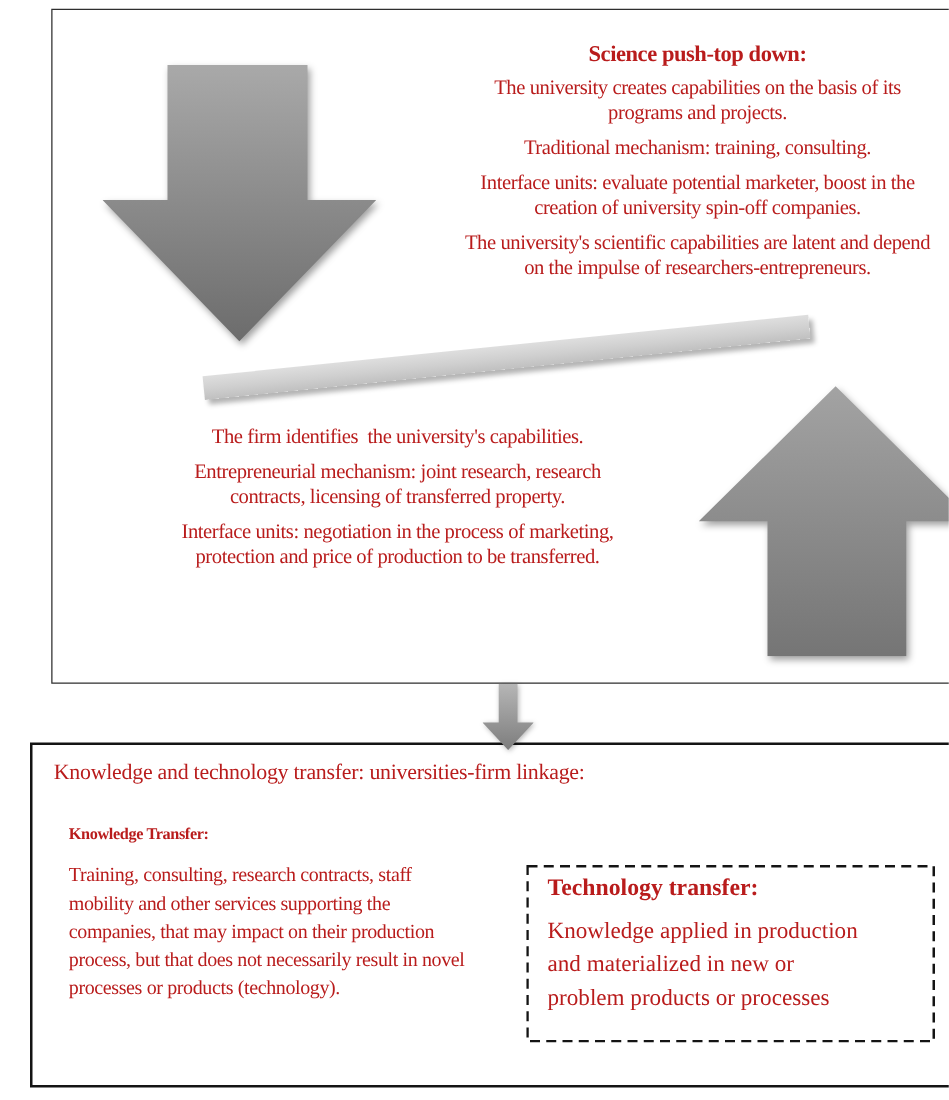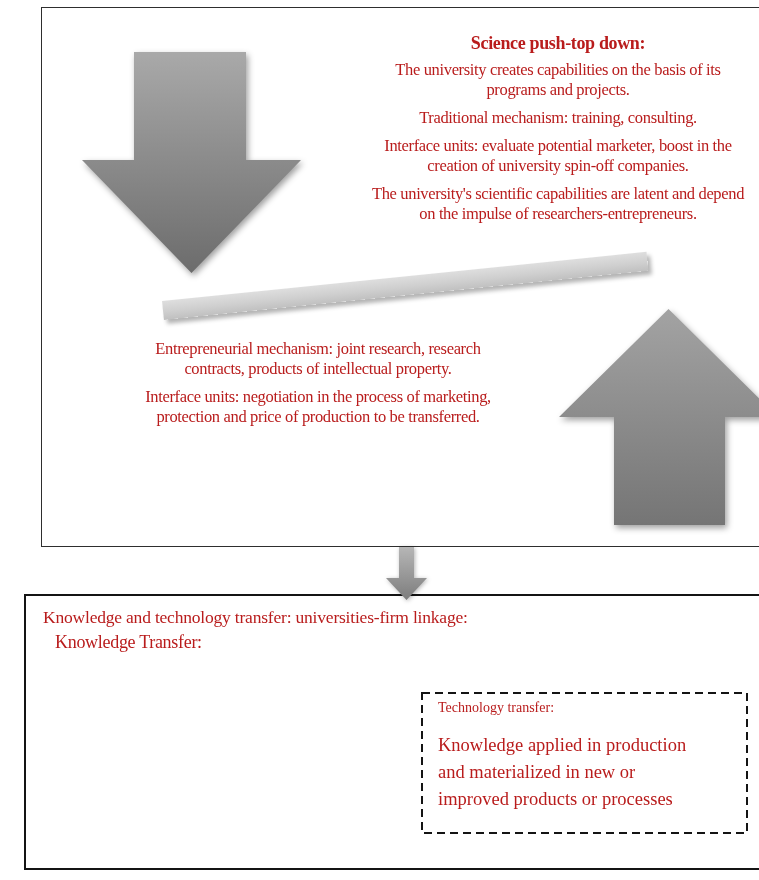--- a/index.html
+++ b/index.html
@@ -89,23 +89,23 @@
   
   .bb-title {
     position: absolute;
     left: 17px; top: 11px;
     font-size: 17.5px;
     letter-spacing: -0.2px;
     white-space: nowrap;
   }
   .kt-heading {
     position: absolute;
-    left: 29px; top: 36px;
-    font-size: 18px;
-    font-weight: normal;
+    left: 29px; top: 63px;
+    font-size: 13px;
+    font-weight: bold;
     letter-spacing: -0.3px;
     white-space: nowrap;
   }
   .kt-body {
     position: absolute;
     left: 29px; top: 94px;
     width: 372px;
     font-size: 16px;
     line-height: 22.5px;
     letter-spacing: -0.3px;
@@ -120,22 +120,22 @@
     box-sizing: border-box;
   }
   .tech-box .dash-border {
     position: absolute;
     left: 0; top: 0;
     width: 327px; height: 142px;
   }
   .tech-heading {
     position: absolute;
     left: 17px; top: 8px;
-    font-size: 14px;
-    font-weight: normal;
+    font-size: 19px;
+    font-weight: bold;
     white-space: nowrap;
   }
   .tech-body {
     position: absolute;
     left: 17px; top: 40px;
     width: 295px;
     font-size: 18.5px;
     line-height: 27px;
     white-space: pre-wrap;
   }
@@ -164,22 +164,23 @@
       <p>Traditional mechanism: training, consulting.</p>
       <p>Interface units: evaluate potential marketer, boost in the
 creation of university spin-off companies.</p>
       <p>The university's scientific capabilities are latent and depend
 on the impulse of researchers-entrepreneurs.</p>
     </div>
 
     <div class="seesaw-bar"></div>
 
     <div class="center-block demand-block">
+      <p>The firm identifies  the university's capabilities.</p>
       <p>Entrepreneurial mechanism: joint research, research
-contracts, products of intellectual property.</p>
+contracts, licensing of transferred property.</p>
       <p>Interface units: negotiation in the process of marketing,
 protection and price of production to be transferred.</p>
     </div>
 
     <svg class="arrow-up" viewBox="0 0 219 218" aria-hidden="true">
       <defs>
         <linearGradient id="gradUp" x1="0" y1="0" x2="0" y2="1">
           <stop offset="0" stop-color="#a3a3a3"></stop>
           <stop offset="1" stop-color="#757575"></stop>
         </linearGradient>
@@ -187,29 +188,34 @@
       <polygon points="109.5,2 219,110 166,110 166,218 55,218 55,110 0,110" fill="url(#gradUp)"></polygon>
     </svg>
 
   </div>
 
   <div class="bottom-box">
 
     <div class="bb-title">Knowledge and technology transfer: universities-firm linkage:</div>
 
     <div class="kt-heading">Knowledge Transfer:</div>
+    <div class="kt-body">Training, consulting, research contracts, staff
+mobility and other services supporting the
+companies, that may impact on their production
+process, but that does not necessarily result in novel
+processes or products (technology).</div>
 
     <div class="tech-box">
       <svg class="dash-border" viewBox="0 0 327 142" aria-hidden="true">
         <rect x="1" y="1" width="325" height="140" fill="none" stroke-width="2" stroke-dasharray="8 5" stroke="#141414"></rect>
       </svg>
       <div class="tech-heading">Technology transfer:</div>
       <div class="tech-body">Knowledge applied in production
 and materialized in new or
-improved products or processes</div>
+problem products or processes</div>
     </div>
 
   </div>
 
   <svg class="connector-arrow" viewBox="0 0 41 53" aria-hidden="true">
     <defs>
       <linearGradient id="gradConn" x1="0" y1="0" x2="0" y2="1">
         <stop offset="0" stop-color="#b6b6b6"></stop>
         <stop offset="1" stop-color="#7d7d7d"></stop>
       </linearGradient>

